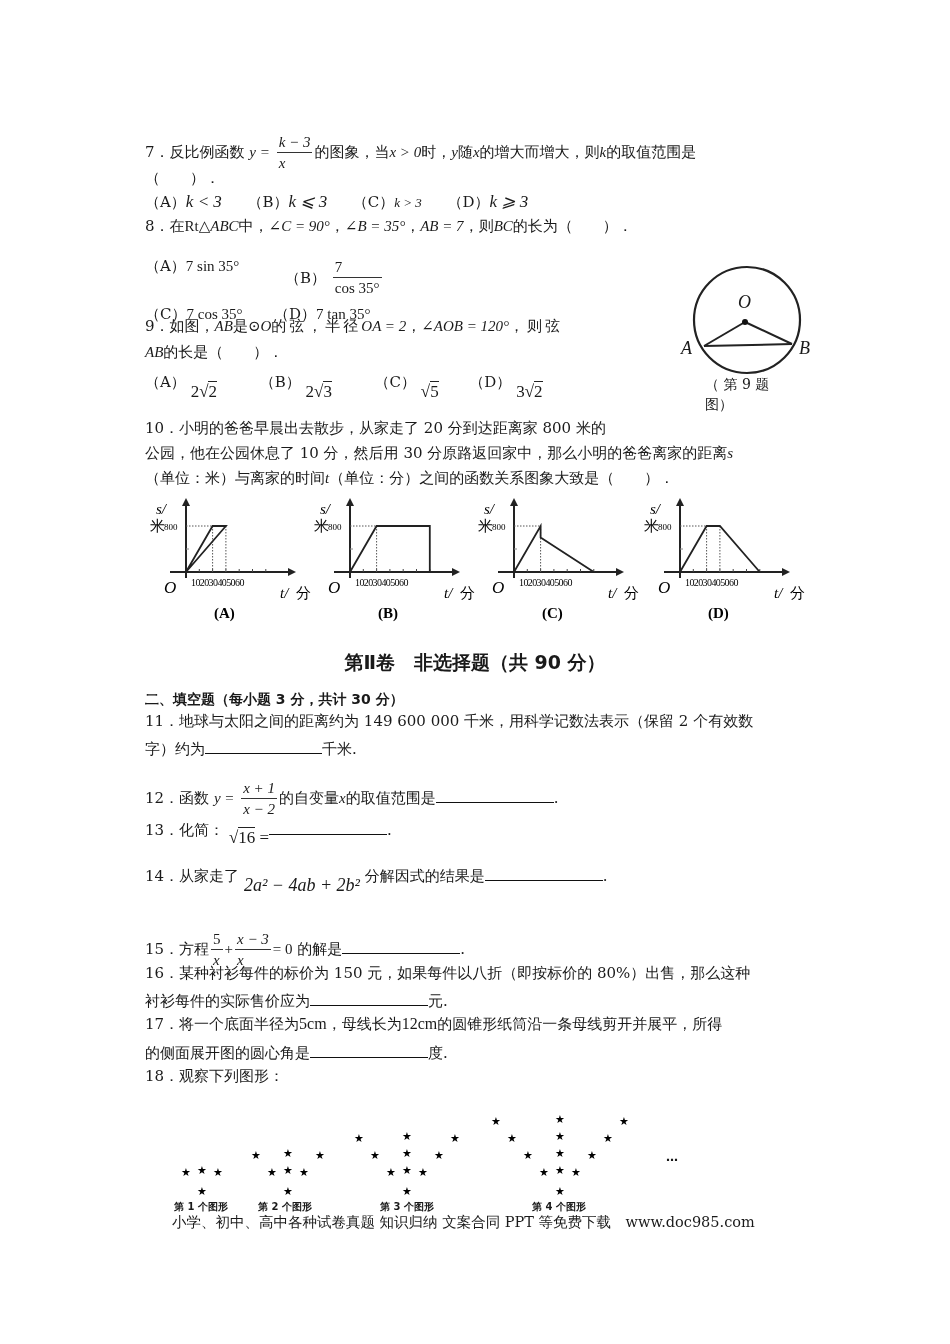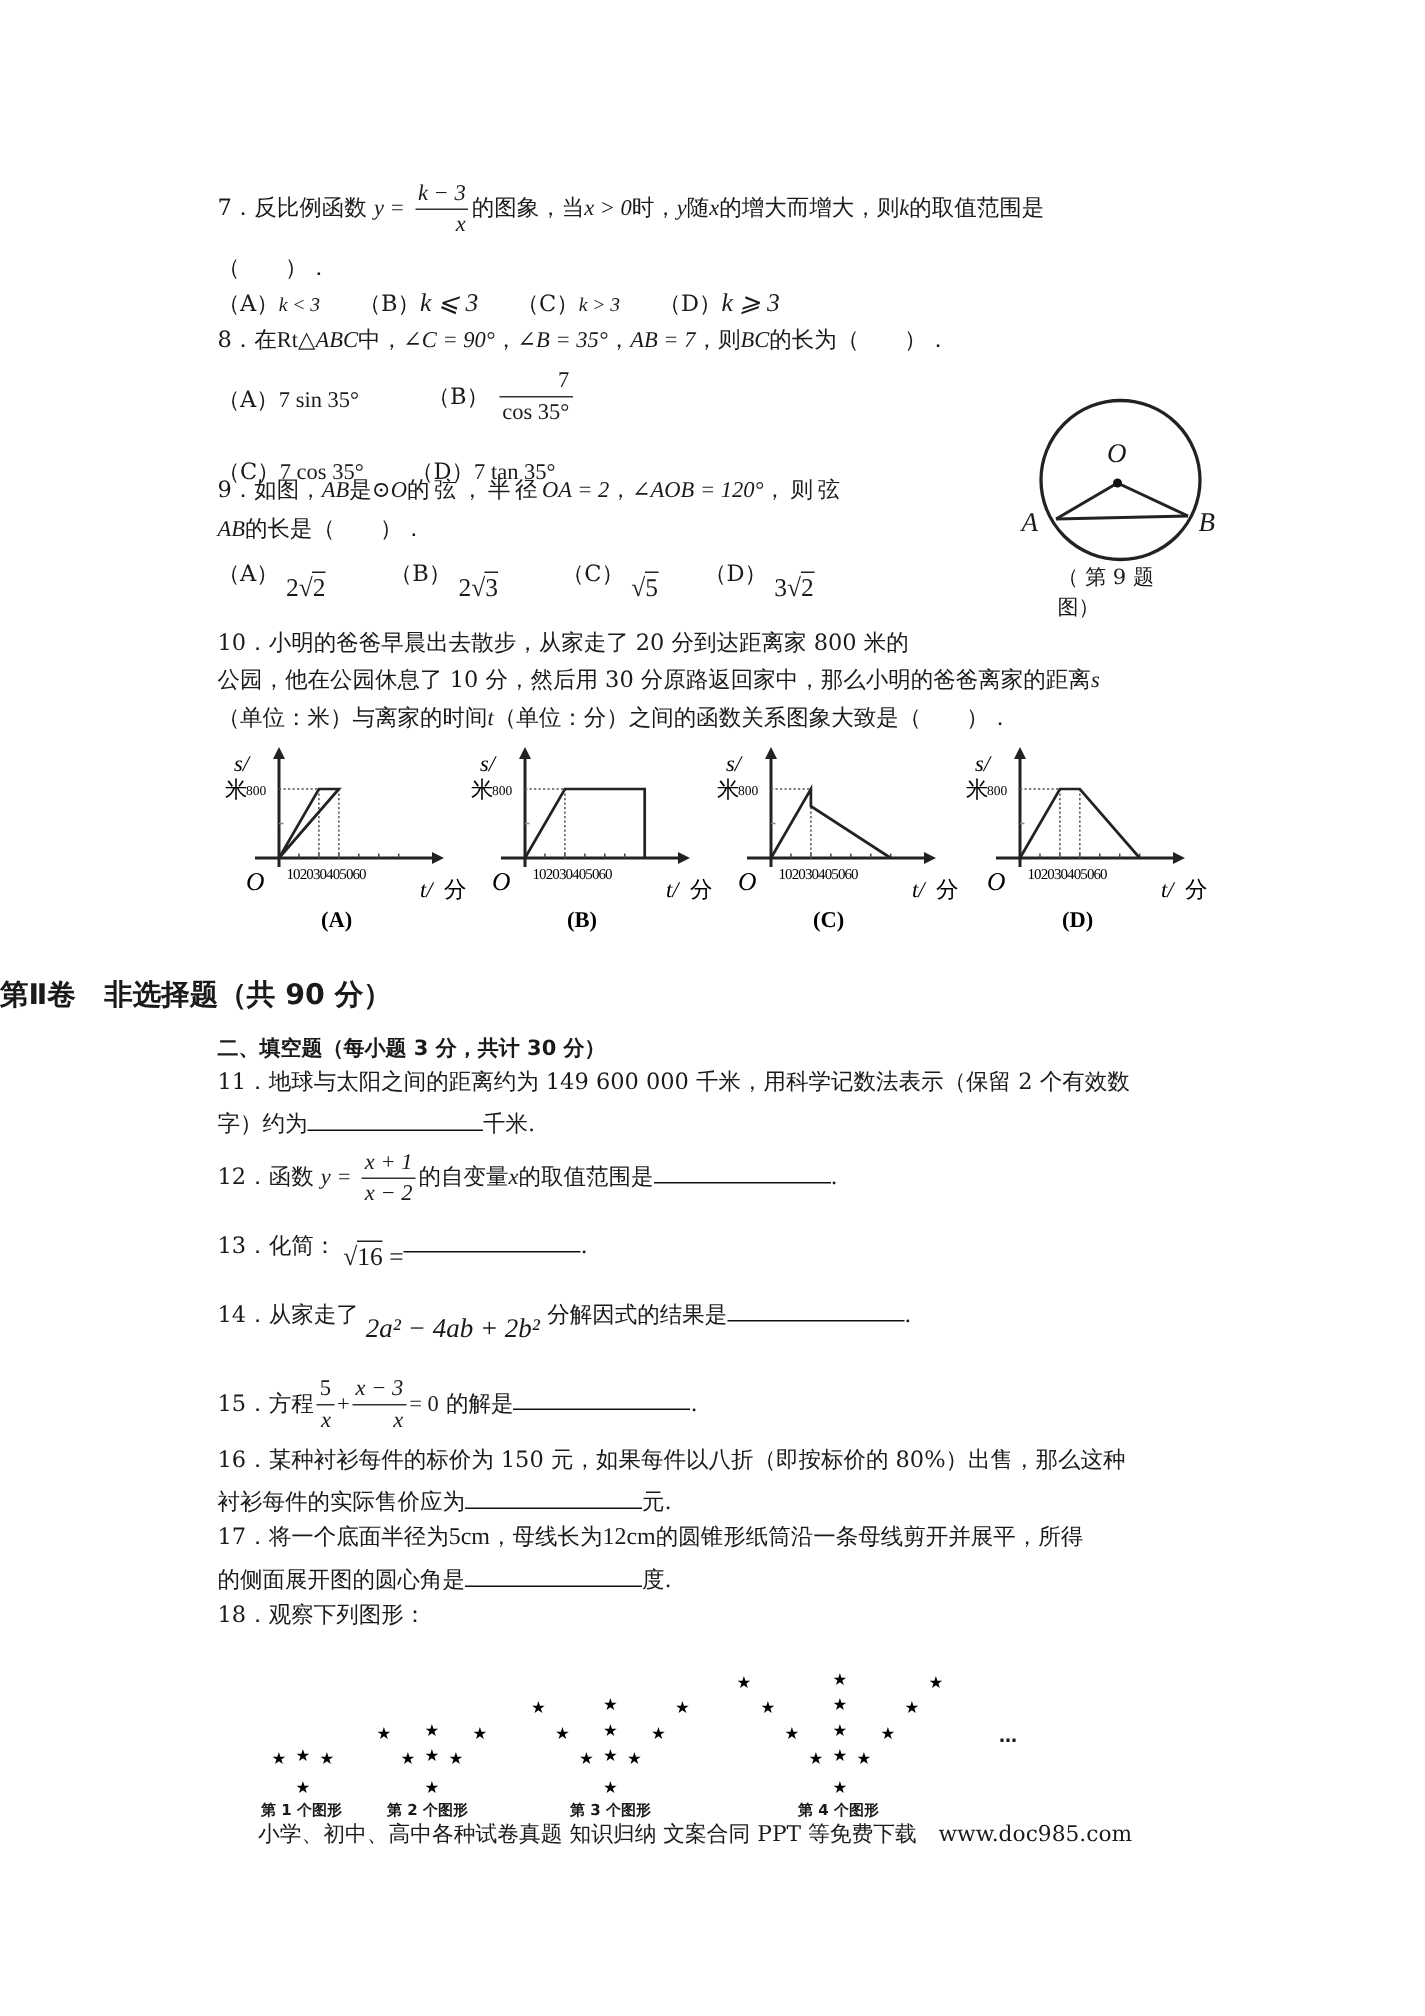--- a/index.html
+++ b/index.html
@@ -2,41 +2,41 @@
 <html><head>
 <meta charset="utf-8">
 <style>
   html, body { margin:0; padding:0; background:#ffffff; }
   body { width:950px; height:1344px; position:relative; overflow:hidden;
          font-family:"DejaVu Serif","Liberation Serif",serif; color:#1a1a1a; font-size:15px; }
   .abs { position:absolute; white-space:nowrap; }
   .line { position:absolute; left:145px; white-space:nowrap; font-size:15px; line-height:20px; }
   .m { font-family:"Liberation Serif","DejaVu Serif",serif; font-style:italic; }
   .mr { font-family:"Liberation Serif","DejaVu Serif",serif; }
-  .frac { display:inline-block; vertical-align:middle; text-align:right; margin:1px 2px; }
+  .frac { display:inline-block; vertical-align:middle; text-align:left; margin:14px 2px; }
   .frac > span { display:block; line-height:20px; padding:0 2px; }
   .frac .num { border-bottom:1px solid #333; }
   .blank { display:inline-block; border-bottom:1px solid #111; height:16px; vertical-align:baseline; }
   .heading { font-family:"DejaVu Sans","Liberation Sans",sans-serif; font-weight:bold; }
   svg text { font-family:"Liberation Serif","DejaVu Serif",serif; }
 </style>
 </head>
 <body>
 
 <div class="line" style="top:118px;">
   <span>7．</span><span>反比例函数</span>
   <span class="m">y =</span>
   <span class="frac">
     <span class="num m">k − 3</span>
     <span class="m">x</span>
   </span><span>的图象，当</span><span class="m">x &gt; 0</span><span>时，</span><span class="m">y</span><span>随</span><span class="m">x</span><span>的增大而增大，则</span><span class="m">k</span><span>的取值范围是</span>
 </div>
 <div class="line" style="top:168px;">（　　）．</div>
 <div class="line" style="top:192px;">
-  <span><span>（A）</span><span class="m" style="font-size:13px">k &lt; 3</span></span>
+  <span><span>（A）</span><span class="m" style="font-size:17px">k &lt; 3</span></span>
   <span style="display:inline-block;width:16px"></span>
   <span><span>（B）</span><span class="m" style="font-size:17px">k ⩽ 3</span></span>
   <span style="display:inline-block;width:16px"></span>
   <span><span>（C）</span><span class="m" style="font-size:13px">k &gt; 3</span></span>
   <span style="display:inline-block;width:16px"></span>
   <span><span>（D）</span><span class="m" style="font-size:17px">k ⩾ 3</span></span>
 </div>
 
 <div class="line" style="top:216px;">
   <span>8．</span><span>在</span><span class="mr">Rt△</span><span class="m">ABC</span><span>中，</span><span class="m">∠C = 90°</span><span>，</span><span class="m">∠B = 35°</span><span>，</span><span class="m">AB = 7</span><span>，则</span><span class="m">BC</span><span>的长为（　　）．</span>
@@ -193,21 +193,21 @@
       <line x1="556.6" y1="30" x2="556.6" y2="76" stroke="#555" stroke-width="1" stroke-dasharray="1.5,1.5"></line>
       <line x1="569.9" y1="30" x2="569.9" y2="76" stroke="#555" stroke-width="1" stroke-dasharray="1.5,1.5"></line>
       <polyline points="530,76 556.6,30 569.9,30 609.8,76" fill="none" stroke="#222" stroke-width="1.8"></polyline>
       <text x="508" y="97" font-size="17" font-style="italic">O</text>
       <text x="624" y="102" font-size="15" font-style="italic">t/</text>
       <text x="640" y="102" font-size="15">分</text>
       <text x="558" y="122" font-size="15" font-weight="bold">(D)</text>
     </svg>
 </div>
 
-<div class="abs heading" style="left:0;width:950px;text-align:left;top:650px;font-size:19px;">第Ⅱ卷　非选择题（共 90 分）</div>
+<div class="abs heading" style="left:0;width:950px;text-align:center;top:650px;font-size:19px;">第Ⅱ卷　非选择题（共 90 分）</div>
 <div class="line heading" style="top:689px;font-size:14px;">二、填空题（每小题 3 分，共计 30 分）</div>
 
 <div class="line" style="top:711px;">11．地球与太阳之间的距离约为 149 600 000 千米，用科学记数法表示（保留 2 个有效数</div>
 <div class="line" style="top:737px;">
   <span>字）约为</span><span class="blank" style="width:117px"></span><span>千米.</span>
 </div>
 
 <div class="line" style="top:764px;">
   <span>12．</span><span>函数</span>
   <span class="m">y =</span>

